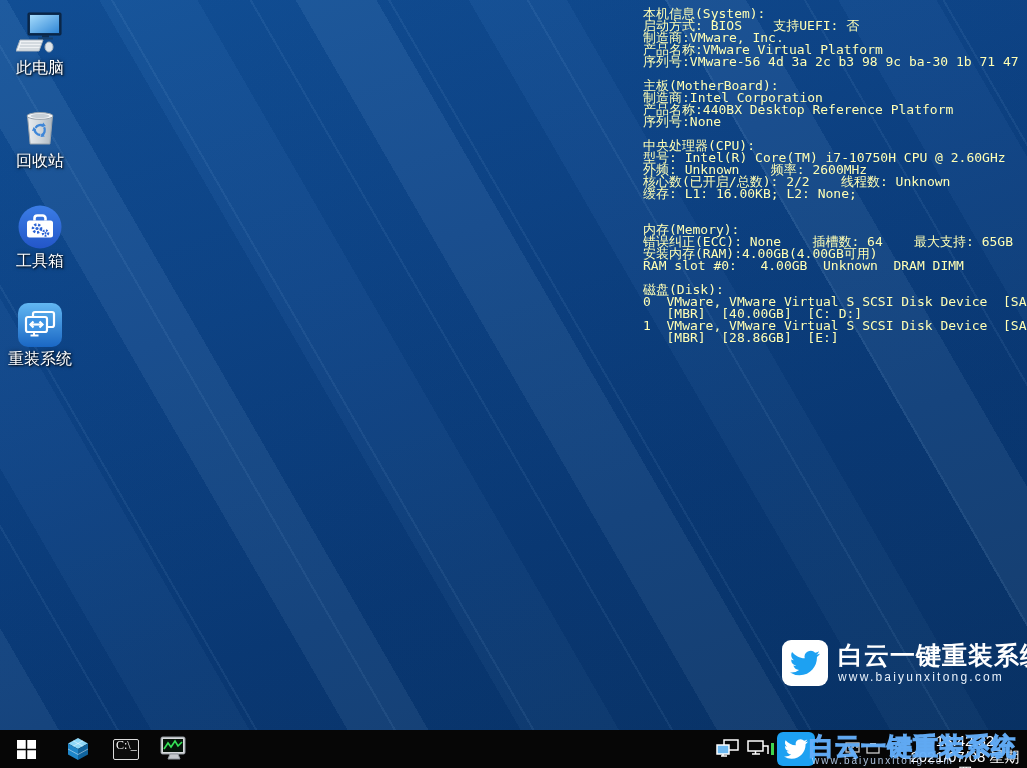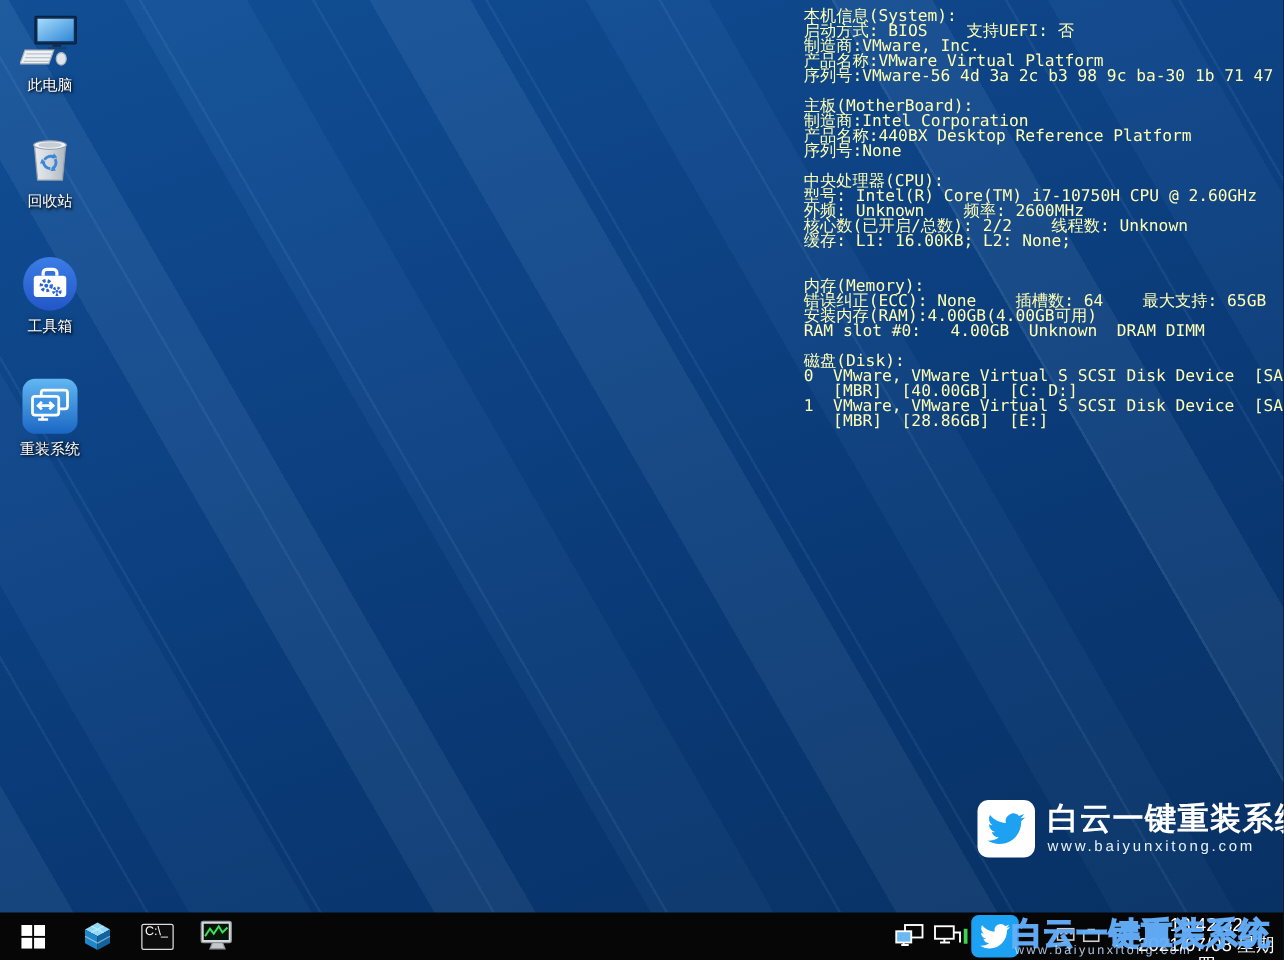--- a/index.html
+++ b/index.html
@@ -5,36 +5,36 @@
   html,body{margin:0;padding:0;background:#000;}
   #screen{position:relative;width:1027px;height:768px;overflow:hidden;
     font-family:"Liberation Sans",sans-serif;
     background:
       repeating-linear-gradient(60deg, rgba(170,215,255,0.07) 0 2px, rgba(170,215,255,0) 2px 120px),
       repeating-linear-gradient(60deg, rgba(255,255,255,0.05) 0 70px, rgba(0,25,70,0.07) 70px 150px, rgba(255,255,255,0.025) 150px 235px, rgba(0,20,60,0.05) 235px 320px),
       linear-gradient(160deg,#12529a 0%,#0e4588 35%,#0a3a76 65%,#083264 100%);}
   
   .dicon{position:absolute;width:78px;display:flex;flex-direction:column;align-items:center;gap:3px;cursor:default;}
   .dicon .ic{width:48px;height:48px;display:block;}
-  .dicon .lbl{color:#fff;font-size:12px;line-height:14px;text-align:center;
+  .dicon .lbl{color:#fff;font-size:16px;line-height:14px;text-align:center;
     text-shadow:1px 1px 2px rgba(0,0,0,.95),0 0 4px rgba(0,0,0,.6);word-break:break-all;max-width:78px;}
   
   #sysinfo{position:absolute;left:643px;top:8px;color:#ffffb4;
     font-family:"DejaVu Sans Mono","Liberation Mono",monospace;
     font-size:13px;line-height:12px;white-space:pre;margin:0;}
   
   #brlogo{position:absolute;left:782px;top:640px;display:flex;align-items:center;gap:10px;}
   #brlogo .bbox{width:46px;height:46px;background:#fff;border-radius:9px;display:flex;align-items:center;justify-content:center;}
   #brlogo .t1{color:#fff;font-size:25px;font-weight:700;letter-spacing:1px;line-height:27px;white-space:nowrap;}
   #brlogo .t2{color:#e8f1fa;font-size:12px;letter-spacing:2.2px;margin-top:1px;white-space:nowrap;}
   
   #taskbar{position:absolute;left:0;bottom:0;width:1027px;height:38px;background:#060606;}
   .tbtn{position:absolute;top:0;height:38px;width:44px;display:flex;align-items:center;justify-content:center;}
   .cmdbox{width:26px;height:21px;background:#0c0c0c;border:1px solid #dcdcdc;border-radius:2px;
-    font-family:Liberation Sans, sans-serif;font-size:10px;color:#fff;line-height:9px;padding:1px 0 0 2px;box-sizing:border-box;}
+    font-family:Liberation Serif, serif;font-size:12px;color:#fff;line-height:9px;padding:1px 0 0 2px;box-sizing:border-box;}
   .tray-ic{position:absolute;display:block;}
   #tb-bird{position:absolute;left:777px;top:2px;width:38px;height:34px;background:#1da1f2;border-radius:6px;
     display:flex;align-items:center;justify-content:center;}
   #tray-indicator{position:absolute;left:771px;top:13px;width:3px;height:12px;background:#3fd44f;}
   .hidden-tray{opacity:.8;}
   #clock{position:absolute;right:5px;top:3px;width:114px;text-align:center;color:#fff;font-size:15px;line-height:16px;z-index:2;}
   #tbwm{position:absolute;right:0;bottom:0;width:262px;height:38px;pointer-events:none;z-index:3;}
   #tbwm .wmt1{position:absolute;left:44px;top:0;font-size:25px;font-weight:700;white-space:nowrap;letter-spacing:1px;
     color:rgba(70,150,235,0.40);-webkit-text-stroke:1.2px rgba(100,175,250,0.95);}
   #tbwm .wmt2{position:absolute;left:47px;top:25px;font-size:10px;letter-spacing:2px;white-space:nowrap;

